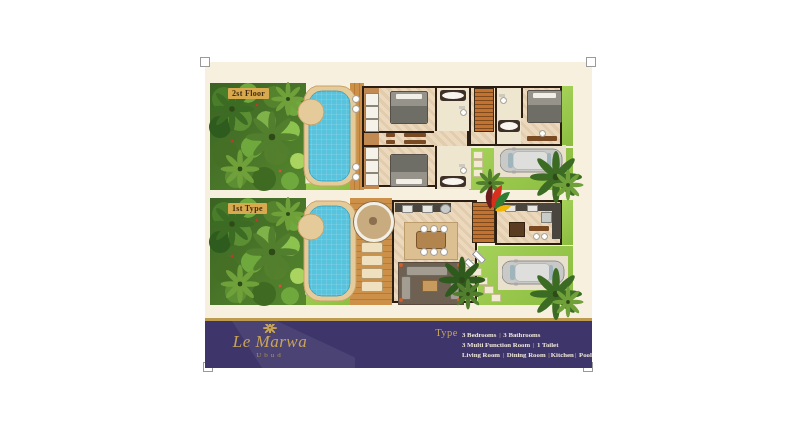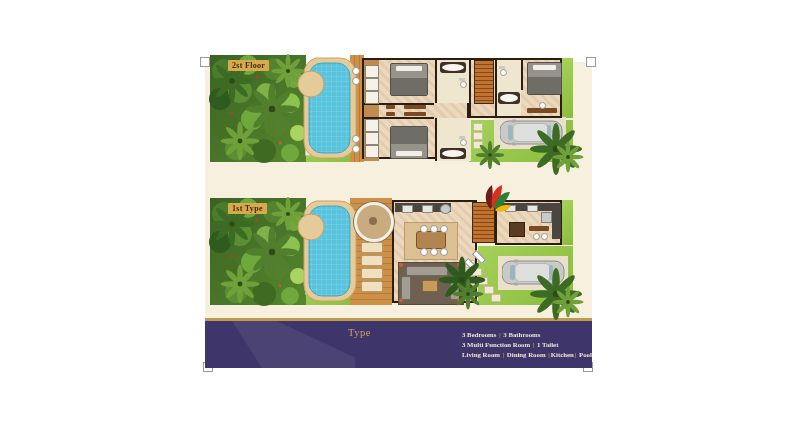--- a/index.html
+++ b/index.html
@@ -63,21 +63,21 @@
   .watermark{position:absolute;left:288px;top:202px;width:230px;color:rgba(255,255,255,.55);
      font-size:31px;letter-spacing:1px;z-index:40;pointer-events:none;font-family:"Liberation Serif",serif;}
 
   
   .footer{position:absolute;left:205px;top:321px;width:387px;height:47px;background:#3e356a;overflow:hidden;z-index:10;}
   .footer .sweep{position:absolute;left:0;top:0;width:150px;height:47px;background:#ffffff;opacity:.07;
      clip-path:polygon(18% 0,48% 0,115% 100%,38% 100%);}
   .brand{position:absolute;left:10px;top:3px;width:110px;text-align:center;color:#c9a458;}
   .brand .script{font-style:italic;font-size:17px;line-height:18px;letter-spacing:.5px;}
   .brand .sub{font-size:7px;letter-spacing:3px;color:#b3954e;margin-top:0px;}
-  .typeblock{position:absolute;left:143px;top:6px;width:110px;text-align:left;color:#c9a458;}
+  .typeblock{position:absolute;left:143px;top:6px;width:110px;text-align:right;color:#c9a458;}
   .typeblock .t1{font-size:10.5px;letter-spacing:.5px;}
   .typeblock .t2{font-size:13.5px;font-weight:bold;letter-spacing:2px;margin-top:1px;}
   .features{position:absolute;left:257px;top:9px;width:128px;color:#ece4d4;font-size:6.8px;
      font-weight:bold;line-height:10px;white-space:nowrap;}
   .features .pipe{color:#c9a458;padding:0 1px;}
 </style>
 </head>
 <body>
 
 <svg width="0" height="0" style="position:absolute">
@@ -141,21 +141,21 @@
       <path d="M14,25 C16,15 22,9 30,9 C27,18 21,24 16,26 Z" fill="#2f7d32"></path>
       <path d="M15,27 C20,22 26,21 31,23 C27,28 20,30 16,28 Z" fill="#f2b705"></path>
     </g>
   </defs>
 </svg>
 
 <div class="stage">
 
   <div class="cream"></div>
 
-  <div class="plan" style="left:210px;top:55px;">
+  <div class="plan" style="left:210px;top:83px;">
     <div class="floor-label">2st Floor</div>
 
     <svg class="garden" viewBox="0 0 96 107">
       <rect x="0" y="0" width="96" height="107" fill="url(#ggrad)"></rect>
       <circle cx="14" cy="16" r="12" fill="#4a7d2a"></circle>
         <circle cx="38" cy="10" r="10" fill="#6fa83c"></circle>
       <circle cx="64" cy="14" r="11" fill="#54822d"></circle>
         <circle cx="84" cy="24" r="9" fill="#6fa83c"></circle>
       <circle cx="10" cy="44" r="11" fill="#2e5c1e"></circle>
         <circle cx="30" cy="36" r="12" fill="#5c8f33"></circle>
@@ -363,20 +363,28 @@
   </div>
 
   <svg class="abs" style="left:480px;top:183px;z-index:41;" width="32" height="30" viewBox="0 0 32 30">
       <use href="#flower"></use>
     </svg>
 
   <div class="goldline"></div>
   <div class="footer">
     <div class="sweep"></div>
 
+    <div class="brand">
+      <svg width="14" height="9" viewBox="0 0 14 9" style="display:block;margin:0 auto;">
+        <use href="#palm" transform="translate(7,4) scale(0.55)" fill="#c9a458"></use>
+        <rect x="6.4" y="4" width="1.2" height="5" fill="#c9a458"></rect>
+      </svg>
+      <div class="script">Le Marwa</div>
+      <div class="sub">Ubud</div>
+    </div>
 
     <div class="typeblock">
       <div class="t1">Type</div>
     </div>
 
     <div class="features">
       <div>3 Bedrooms <span class="pipe">|</span> 3 Bathrooms</div>
       <div>3 Multi Function Room <span class="pipe">|</span> 1 Toilet</div>
       <div>Living Room <span class="pipe">|</span> Dining Room <span class="pipe">|</span>Kitchen<span class="pipe">|</span> Pool</div>
     </div>

